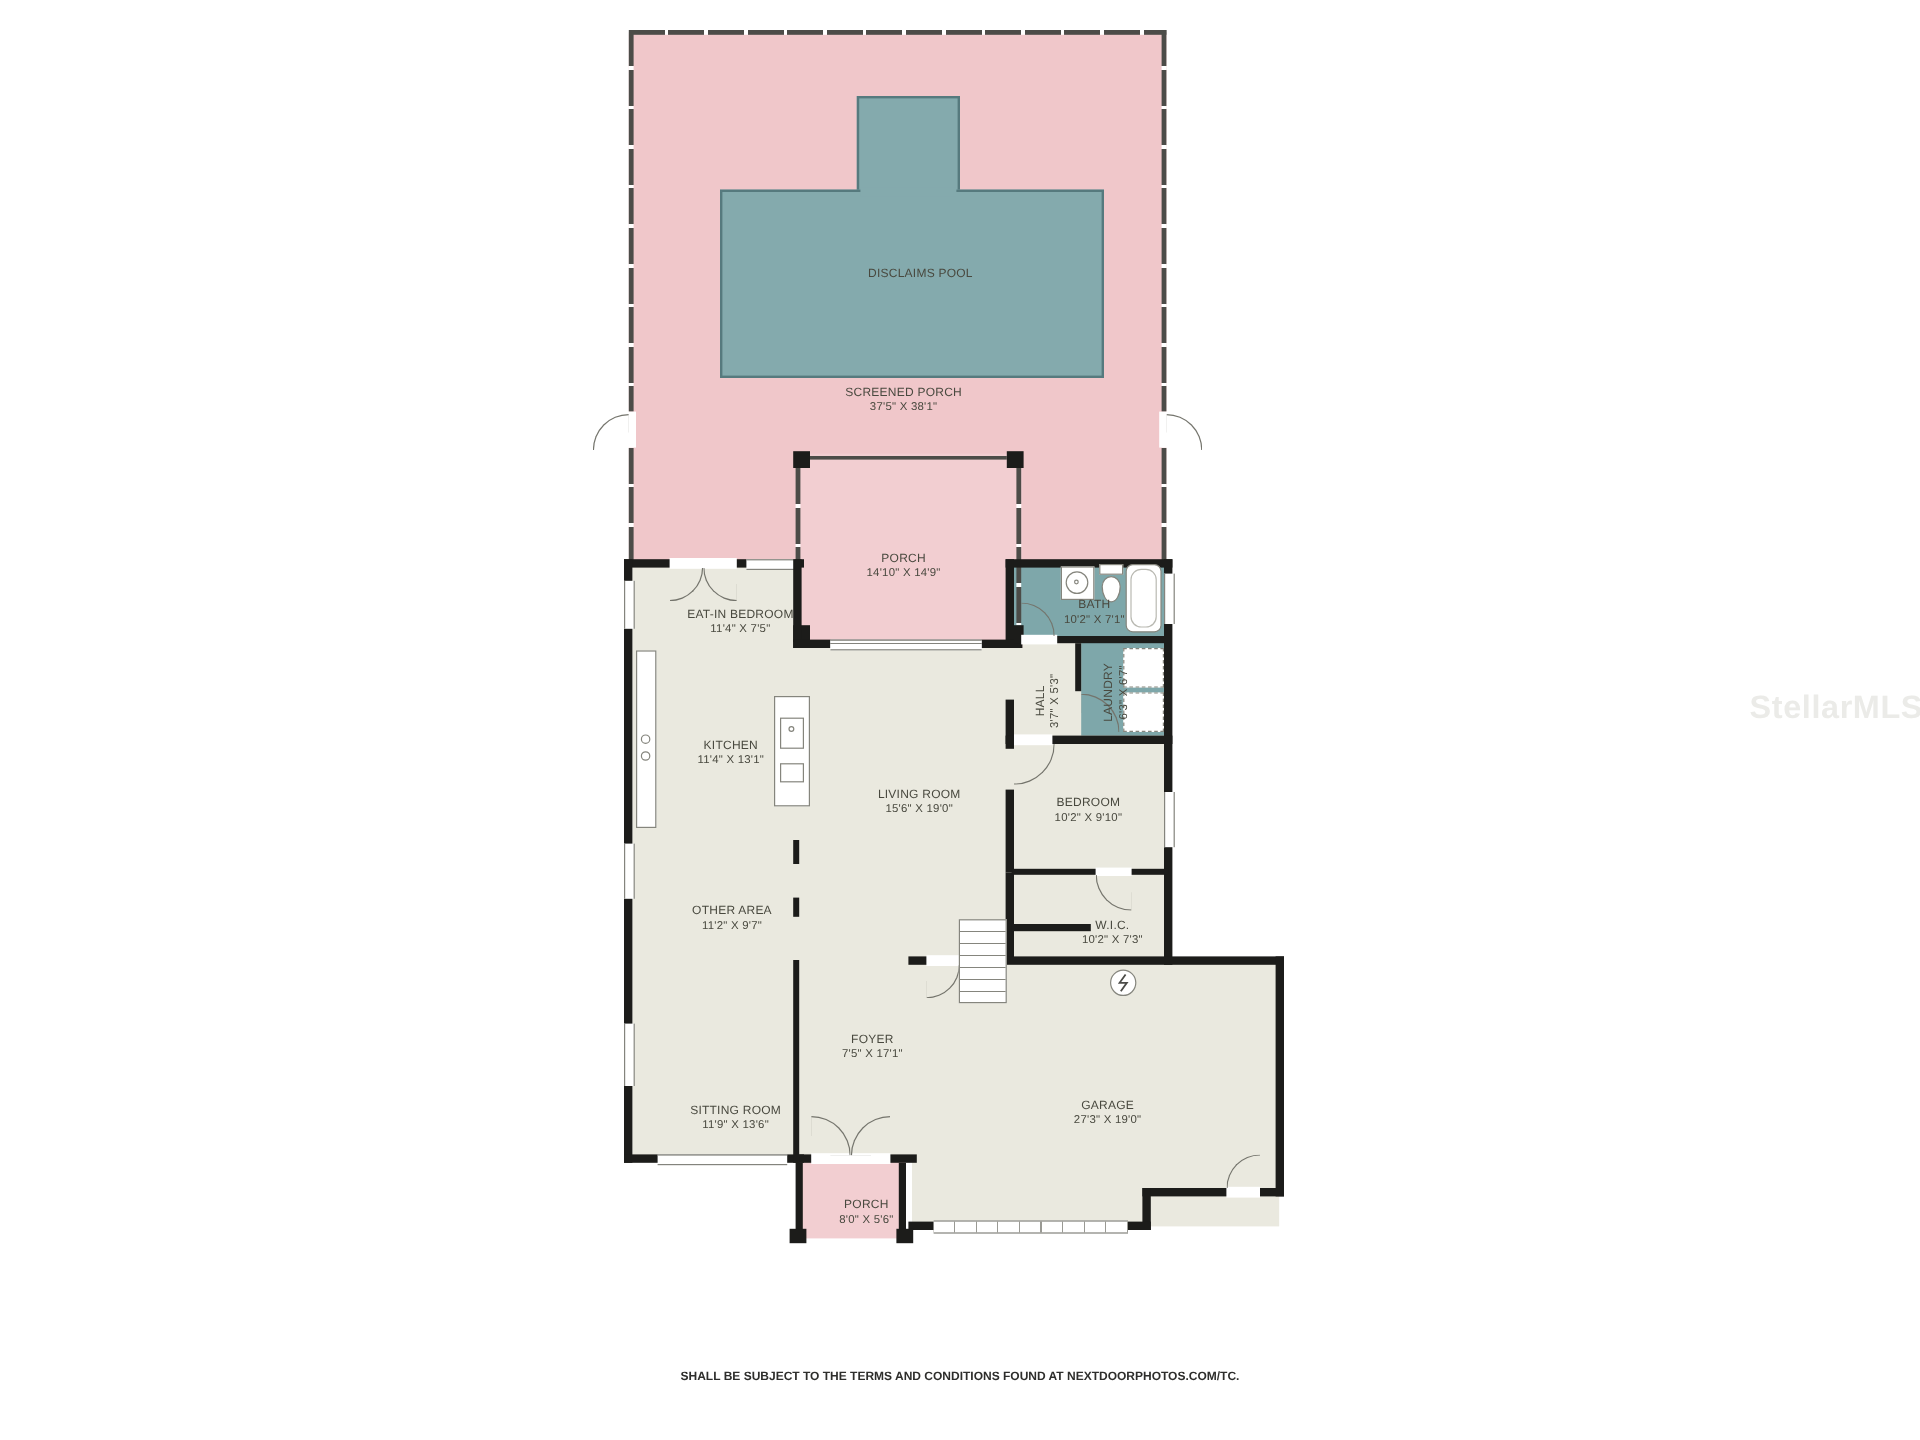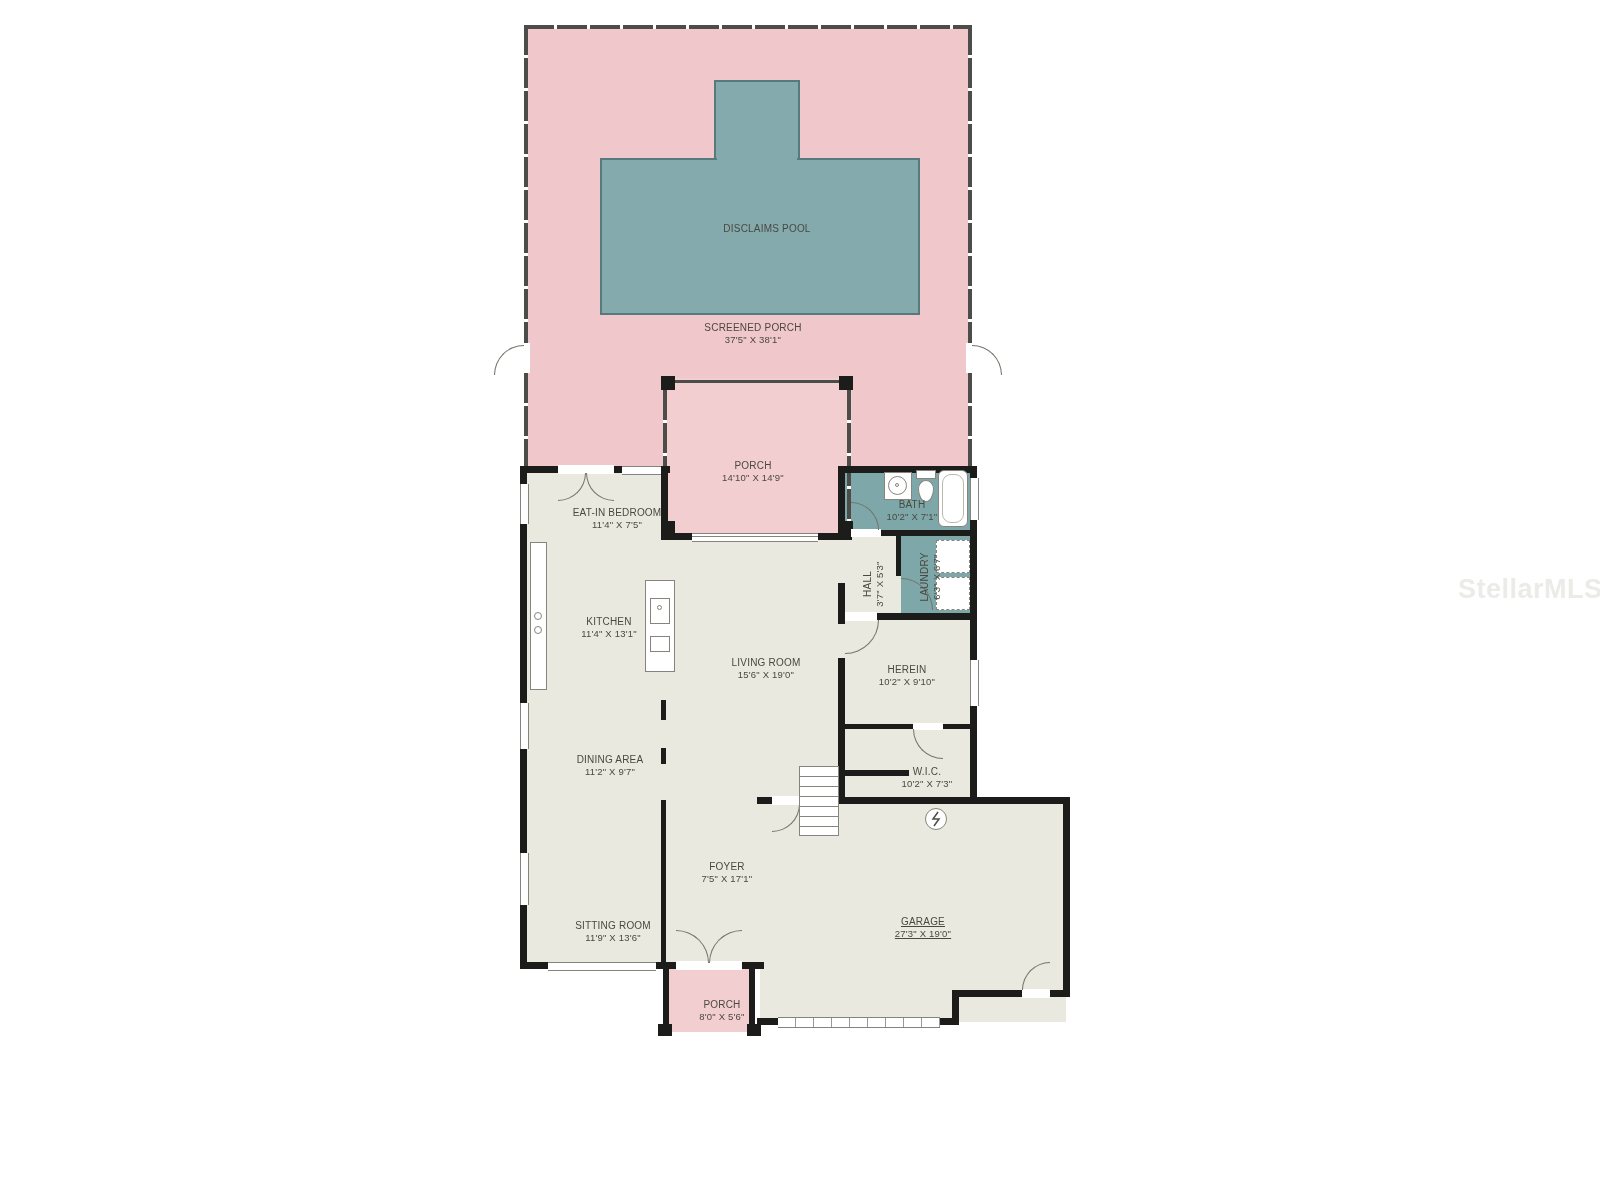--- a/index.html
+++ b/index.html
@@ -195,44 +195,45 @@
   </div>
   <div class="lbl" style="left:609px;top:628px;">
     <div>KITCHEN</div>
     <div class="dm">11'4" X 13'1"</div>
   </div>
   <div class="lbl" style="left:766px;top:669px;">
     <div>LIVING ROOM</div>
     <div class="dm">15'6" X 19'0"</div>
   </div>
   <div class="lbl" style="left:907px;top:676px;">
-    <div>HEREIN</div>
+    <div>BEDROOM</div>
     <div class="dm">10'2" X 9'10"</div>
   </div>
   <div class="lbl" style="left:610px;top:766px;">
-    <div>DINING AREA</div>
+    <div>OTHER AREA</div>
     <div class="dm">11'2" X 9'7"</div>
   </div>
   <div class="lbl" style="left:927px;top:778px;">
     <div>W.I.C.</div>
     <div class="dm">10'2" X 7'3"</div>
   </div>
   <div class="lbl" style="left:613px;top:932px;">
     <div>SITTING ROOM</div>
     <div class="dm">11'9" X 13'6"</div>
   </div>
   <div class="lbl" style="left:727px;top:873px;">
     <div>FOYER</div>
     <div class="dm">7'5" X 17'1"</div>
   </div>
-  <div class="lbl" style="left:923px;top:928px;text-decoration:underline;">
+  <div class="lbl" style="left:923px;top:928px;">
     <div>GARAGE</div>
     <div class="dm">27'3" X 19'0"</div>
   </div>
   <div class="lbl" style="left:722px;top:1011px;">
     <div>PORCH</div>
     <div class="dm">8'0" X 5'6"</div>
   </div>
 
   <div id="watermark">StellarMLS</div>
   <div id="disclaimer">
+    <div>SHALL BE SUBJECT TO THE TERMS AND CONDITIONS FOUND AT NEXTDOORPHOTOS.COM/TC.</div>
   </div>
 </div>
 
 </body></html>

